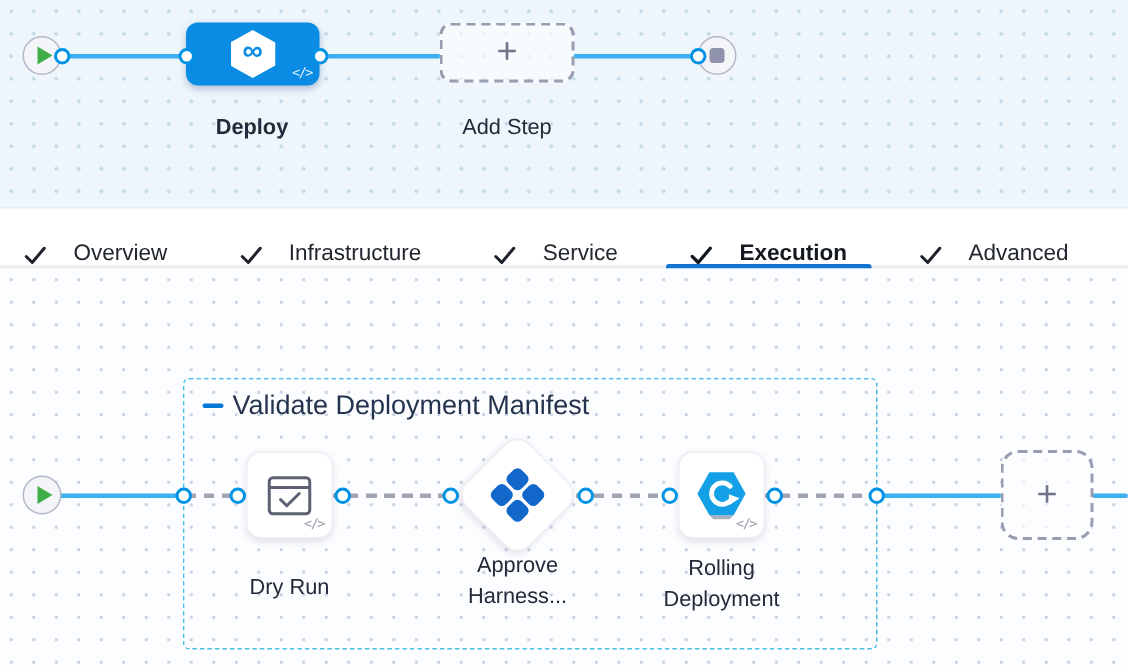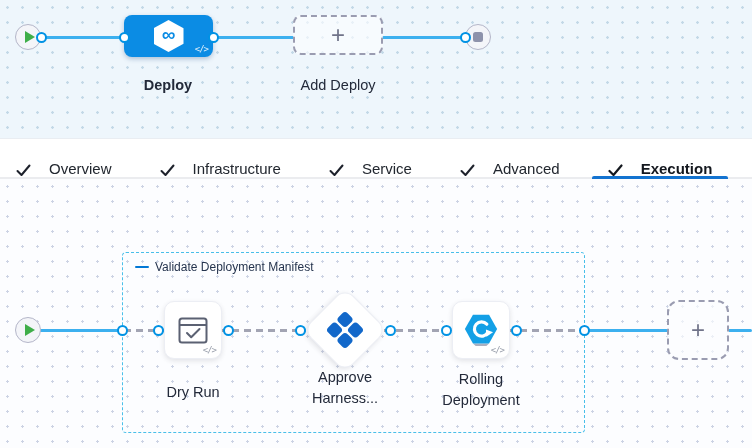--- a/index.html
+++ b/index.html
@@ -62,21 +62,21 @@
   .code-chip.gray { color:#9aa0ac; }
   .add-box { position:absolute; border:2px dashed #9a9cb1; border-radius:8px;
     background:rgba(252,253,255,.65); display:flex; align-items:center; justify-content:center;
     color:#707389; z-index:2; cursor:pointer; }
   .add-box .plus { font-size:24px; font-weight:300; line-height:1; }
 
   
   .group-box { position:absolute; left:122px; top:73px; width:463px; height:181px;
     border:1.5px dashed #48bfe9; border-radius:4px; z-index:0; }
   .group-label { position:absolute; left:12px; top:7px; display:flex; align-items:center;
-    gap:6px; font-size:12px; font-weight:500; color:#25344e; }
+    gap:6px; font-size:18px; font-weight:500; color:#25344e; }
   .group-dash { width:14px; height:2.5px; background:#0278d5; border-radius:2px; }
 
   .step-card { position:absolute; width:58px; height:58px; background:#fff; border-radius:10px;
     border:1px solid #eceef4; box-shadow:0 2px 5px rgba(40,41,61,.12);
     display:flex; align-items:center; justify-content:center; z-index:2; cursor:pointer; }
   .diamond { position:absolute; left:315px; top:121px; width:60px; height:60px; background:#fff;
     border-radius:12px; border:1px solid #eceef4; box-shadow:0 2px 5px rgba(40,41,61,.12);
     transform:rotate(45deg); z-index:2; cursor:pointer; }
   .diamond-inner { width:100%; height:100%; display:flex; align-items:center;
     justify-content:center; transform:rotate(-45deg); }
@@ -101,21 +101,21 @@
     </div>
     <div class="port" style="left:118.5px; top:31.5px;"></div>
     <div class="port" style="left:207.5px; top:31.5px;"></div>
     <div class="glabel" style="left:118px; top:75px; width:100px;font-weight:bold;">Deploy</div>
 
     <div class="sline" style="left:212px; top:35.5px; width:82px;"></div>
 
     <div class="add-box" style="left:293px; top:15px; width:90px; height:40px;">
       <span class="plus">+</span>
     </div>
-    <div class="glabel" style="left:288px; top:75px; width:100px;">Add Deploy</div>
+    <div class="glabel" style="left:288px; top:75px; width:100px;">Add Step</div>
 
     <div class="sline" style="left:382px; top:35.5px; width:84px;"></div>
     <div class="node-circle" style="left:465px; top:24px;">
       <div class="stop-sq"></div>
     </div>
     <div class="port" style="left:459.5px; top:31.5px;"></div>
   </div>
 
   <div class="tab-bar">
     <div class="tab">
@@ -129,32 +129,32 @@
           <path d="M1.5 7 L5.5 11 L13.5 1.5" fill="none" stroke="#1d212b" stroke-width="2" stroke-linecap="round" stroke-linejoin="round"></path>
         </svg>
       <span>Infrastructure</span>
     </div>
     <div class="tab">
       <svg class="check" viewBox="0 0 15 13">
           <path d="M1.5 7 L5.5 11 L13.5 1.5" fill="none" stroke="#1d212b" stroke-width="2" stroke-linecap="round" stroke-linejoin="round"></path>
         </svg>
       <span>Service</span>
     </div>
-    <div class="tab">
-      <svg class="check" viewBox="0 0 15 13">
-          <path d="M1.5 7 L5.5 11 L13.5 1.5" fill="none" stroke="#1d212b" stroke-width="2" stroke-linecap="round" stroke-linejoin="round"></path>
-        </svg>
-      <span>Advanced</span>
-    </div>
     <div class="tab active">
       <svg class="check" viewBox="0 0 15 13">
           <path d="M1.5 7 L5.5 11 L13.5 1.5" fill="none" stroke="#14181f" stroke-width="2.2" stroke-linecap="round" stroke-linejoin="round"></path>
         </svg>
       <span>Execution</span>
       <div class="tab-underline"></div>
+    </div>
+    <div class="tab">
+      <svg class="check" viewBox="0 0 15 13">
+          <path d="M1.5 7 L5.5 11 L13.5 1.5" fill="none" stroke="#1d212b" stroke-width="2" stroke-linecap="round" stroke-linejoin="round"></path>
+        </svg>
+      <span>Advanced</span>
     </div>
   </div>
 
   <div class="exec-graph">
 
     <div class="group-box">
       <div class="group-label">
         <div class="group-dash"></div>
         <span>Validate Deployment Manifest</span>
       </div>

